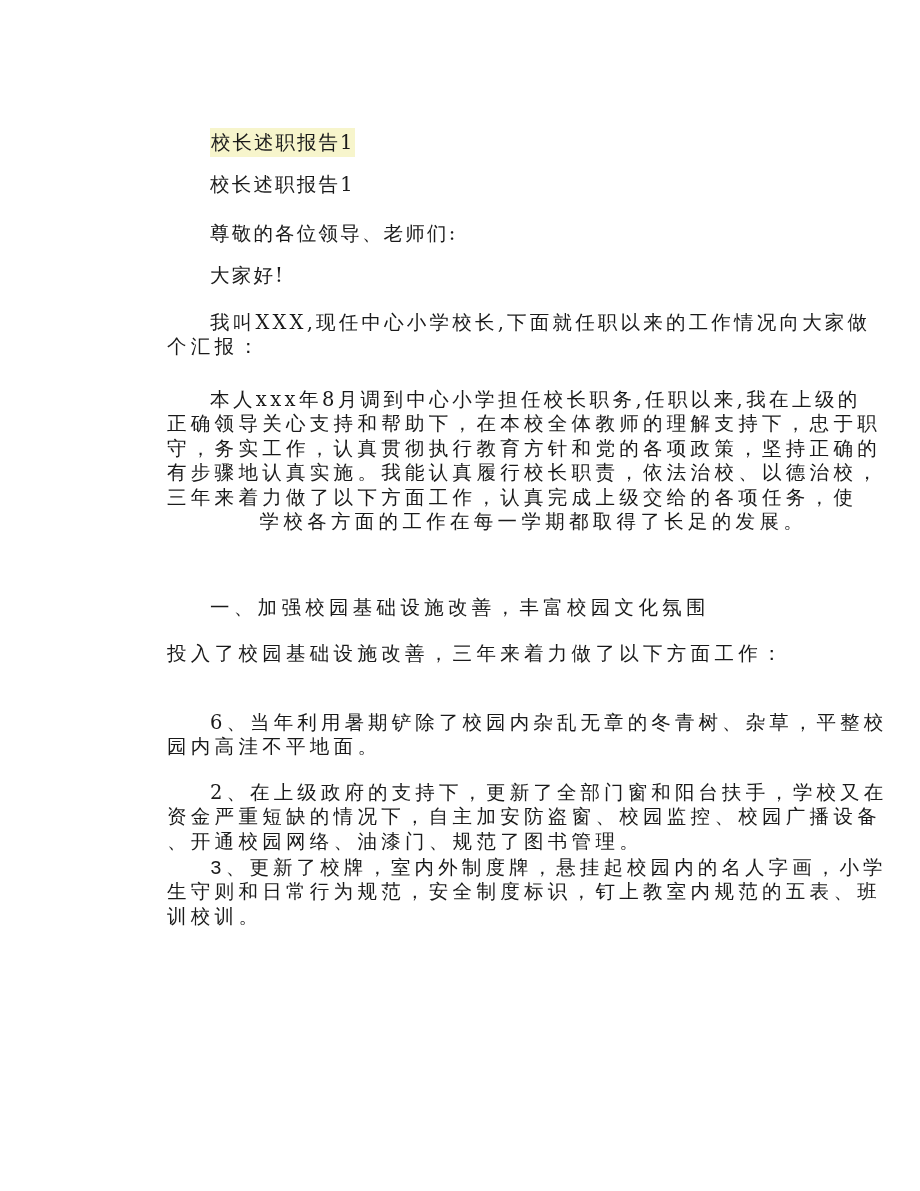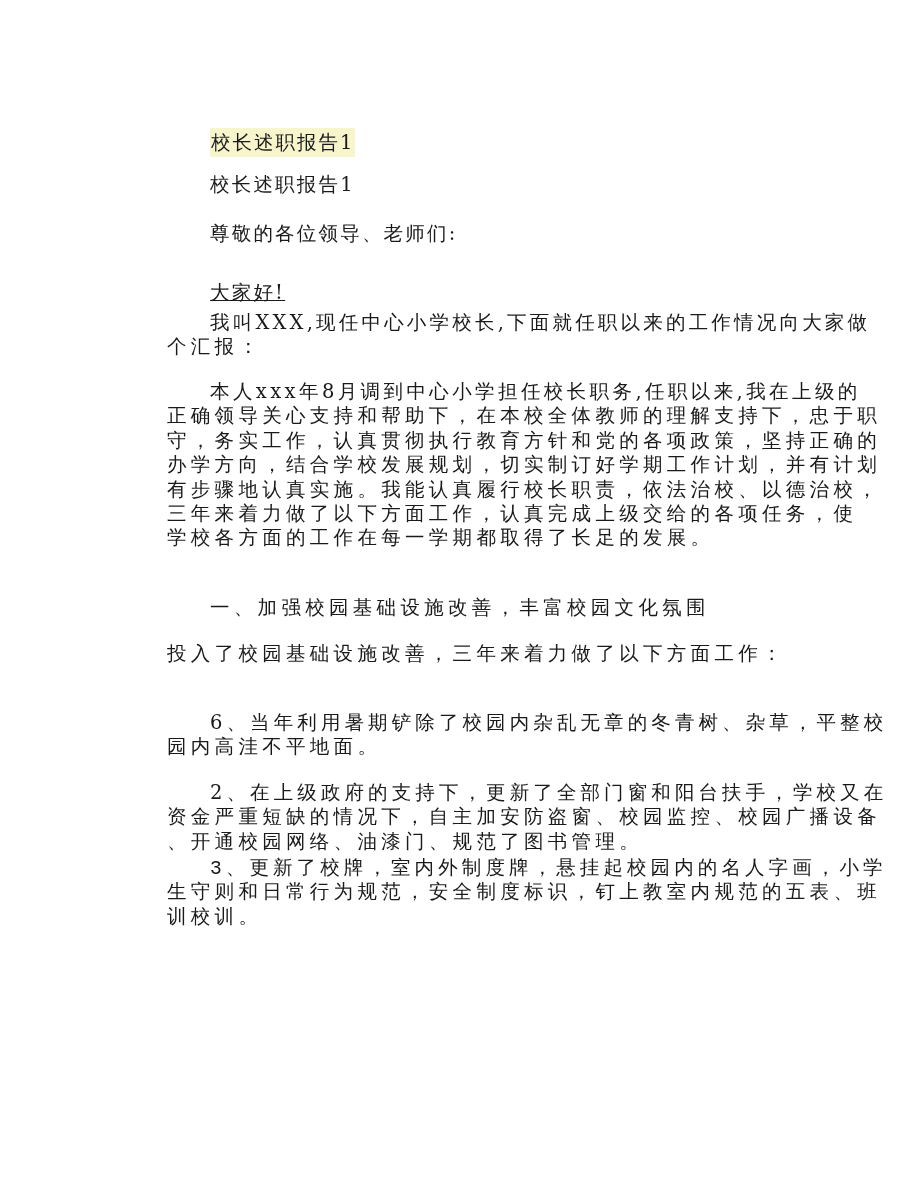--- a/index.html
+++ b/index.html
@@ -64,34 +64,33 @@
   </div>
 
   <div class="block" style="top:173px;">
     <span class="line indent tight">校长述职报告1</span>
   </div>
 
   <div class="block" style="top:222px;">
     <span class="line indent tight">尊敬的各位领导、老师们:</span>
   </div>
 
-  <div class="block" style="top:281px;text-decoration:underline;">
+  <div class="block" style="top:264px;">
     <span class="line indent tight">大家好!</span>
   </div>
 
   <div class="block" style="top:311px;">
     <span class="line indent" style="letter-spacing:3.2px;">我叫XXX,现任中心小学校长,下面就任职以来的工作情况向大家做</span>
     <span class="line">个汇报：</span>
   </div>
 
-  <div class="block" style="top:380px;">
+  <div class="block" style="top:388px;text-align:right;">
     <span class="line indent" style="letter-spacing:3.4px;">本人xxx年8月调到中心小学担任校长职务,任职以来,我在上级的</span>
     <span class="line">正确领导关心支持和帮助下，在本校全体教师的理解支持下，忠于职</span>
     <span class="line">守，务实工作，认真贯彻执行教育方针和党的各项政策，坚持正确的</span>
-    <span class="line">办学方向，结合学校发展规划，切实制订好学期工作计划，并有计划</span>
     <span class="line">有步骤地认真实施。我能认真履行校长职责，依法治校、以德治校，</span>
     <span class="line">三年来着力做了以下方面工作，认真完成上级交给的各项任务，使</span>
     <span class="line">学校各方面的工作在每一学期都取得了长足的发展。</span>
   </div>
 
   <div class="block" style="top:596px;">
     <span class="line indent">一、加强校园基础设施改善，丰富校园文化氛围</span>
   </div>
 
   <div class="block" style="top:642px;">

